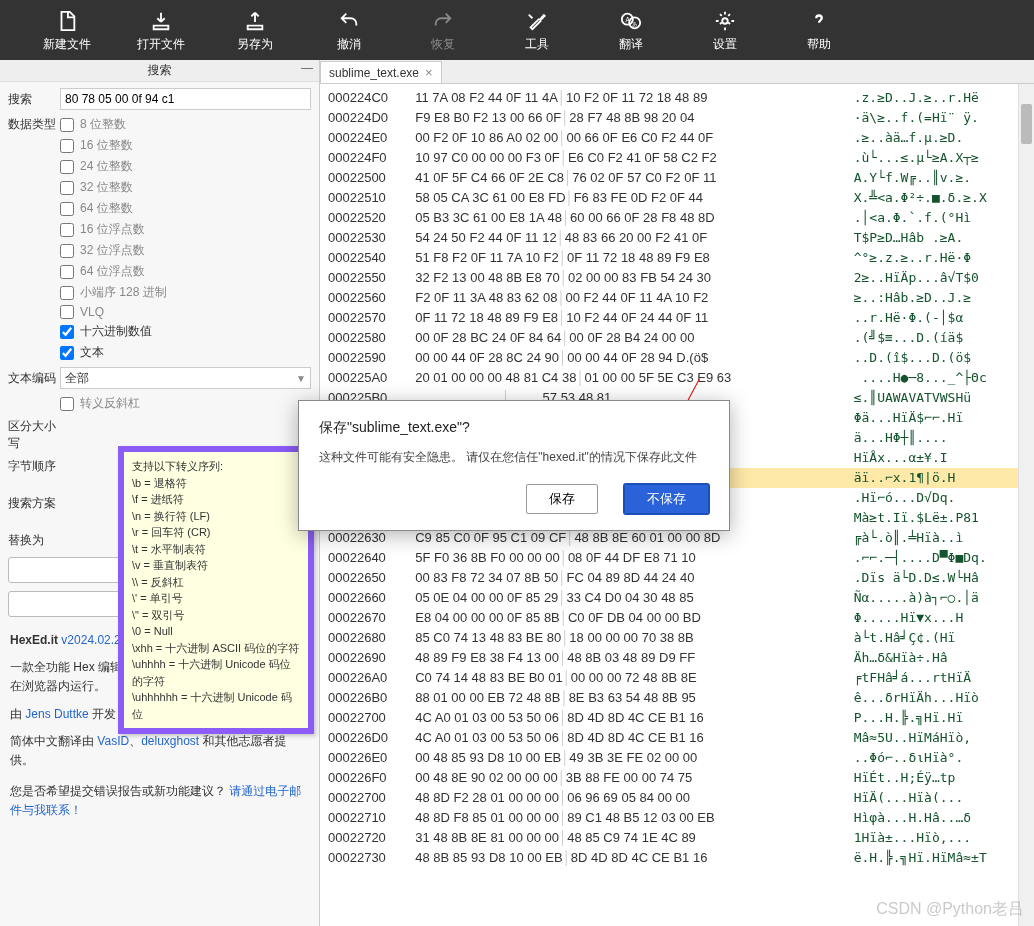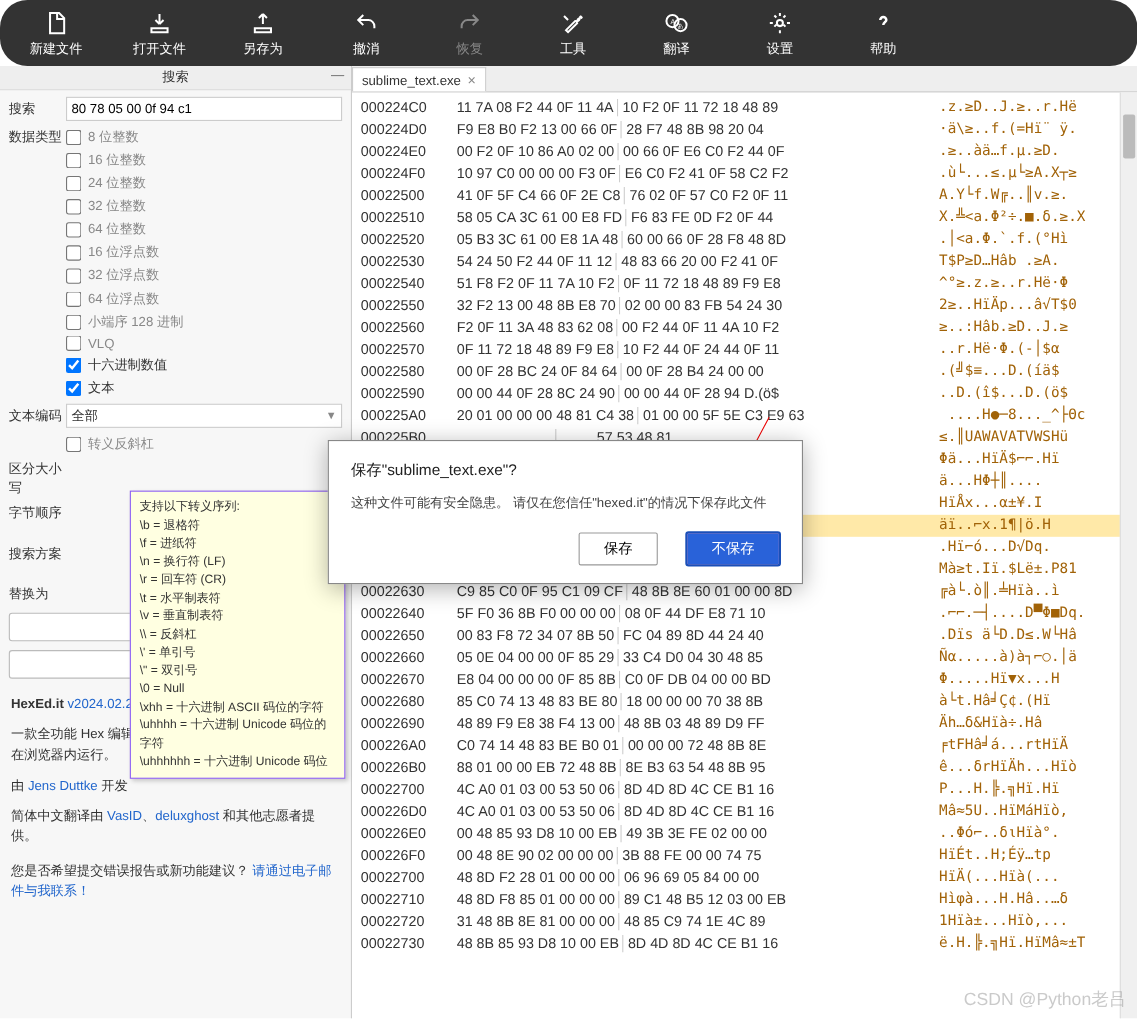--- a/index.html
+++ b/index.html
@@ -1,17 +1,17 @@
 <!DOCTYPE html>
 <html><head>
 <meta charset="utf-8">
 <style>
 * { box-sizing: border-box; margin: 0; padding: 0; font-family: "Microsoft YaHei", Arial, sans-serif; }
 body { width: 1034px; height: 926px; overflow: hidden; background: #fff; font-size: 12px; color: #333; position: relative; }
-.toolbar { background: #333; height: 60px; display: flex; align-items: center; padding: 0 4px; border-radius: 25px; }
+.toolbar { background: #333; height: 60px; display: flex; align-items: center; padding: 0 20px; }
 .tool-btn { display: flex; flex-direction: column; align-items: center; justify-content: center; width: 94px; height: 60px; color: #fff; cursor: pointer; }
 .tool-btn.disabled { color: #888; }
 .tool-btn .ico { font-size: 20px; height: 26px; display: flex; align-items: center; }
 .tool-btn .lbl { font-size: 12px; margin-top: 2px; }
 .main { display: flex; height: calc(100% - 60px); border-radius: 31px; }
 .sidebar { width: 320px; border-right: 1px solid #ccc; background: #f7f7f7; display: flex; flex-direction: column; }
 .side-header { background: #eee; height: 22px; display: flex; align-items: center; justify-content: center; border-bottom: 1px solid #ddd; position: relative; }
 .side-header .min { position: absolute; right: 6px; top: 1px; color: #666; cursor: pointer; }
 .side-body { padding: 6px 8px; font-size: 12px; overflow: visible; position: relative; }
 .form-row { display: flex; align-items: center; margin-bottom: 6px; }
@@ -21,31 +21,31 @@
 .checkbox-list { display: flex; flex-direction: column; gap: 4px; }
 .cb { display: flex; align-items: center; gap: 6px; color: #888; }
 .cb input { width: 14px; height: 14px; cursor: pointer; }
 .cb.active { color: #333; }
 .select-box { width: 100%; height: 22px; border: 1px solid #ccc; background: #fff; display: flex; align-items: center; padding: 0 4px; justify-content: space-between; cursor: pointer; }
 .select-box .arrow { font-size: 10px; color: #888; }
 .btn-row { display: flex; gap: 6px; margin-top: 8px; }
 .side-btn { flex: 1; height: 26px; border: 1px solid #bbb; background: #fff; cursor: pointer; font-size: 12px; border-radius: 3px; }
 .footer-info { padding: 8px 10px; font-size: 12px; line-height: 1.6; color: #333; }
 .footer-info a { color: #2266cc; text-decoration: none; cursor: pointer; }
-.tooltip-box { position: absolute; left: 118px; top: 364px; width: 196px; background: #ffffe1; border: 1px solid #8b5cf6; padding: 6px 8px; font-size: 11px; line-height: 1.5; color: #333; box-shadow: 2px 2px 4px rgba(0,0,0,0.2); z-index: 5; }
+.tooltip-box { position: absolute; left: 118px; top: 364px; width: 196px; background: #ffffe1; border: 6px solid #8b5cf6; padding: 6px 8px; font-size: 11px; line-height: 1.5; color: #333; box-shadow: 2px 2px 4px rgba(0,0,0,0.2); z-index: 5; }
 .content { flex: 1; display: flex; flex-direction: column; background: #fff; overflow: hidden; }
 .tabs { height: 24px; background: #eee; display: flex; align-items: flex-end; border-bottom: 1px solid #ccc; }
 .tab { height: 22px; background: #fff; border: 1px solid #ccc; border-bottom: none; padding: 0 8px; display: flex; align-items: center; gap: 6px; font-size: 12px; cursor: pointer; }
 .tab .close { color: #888; cursor: pointer; font-size: 13px; }
 .hex-view { flex: 1; overflow: hidden; font-family: Consolas, monospace; font-size: 13px; line-height: 20px; white-space: pre; padding: 4px 0 0 8px; position: relative; }
 .hex-row { display: flex; height: 20px; }
 .hex-addr { width: 80px; color: #333; }
 .hex-bytes { width: 430px; color: #333; letter-spacing: 0; }
 .hex-bytes .sep { color: #ccc; }
-.hex-ascii { flex: 1; color: #a16207; }
+.hex-ascii { flex: 1; color: #14532d; }
 .hex-row.hl { background: #ffe9a8; }
 .hex-ascii { font-family: Consolas, monospace; }
 .red-box { position: absolute; border: 1px solid #e00; pointer-events: none; z-index: 10; }
 .red-line { position: absolute; background: #e00; height: 1px; z-index: 10; transform-origin: left center; }
 .dialog-overlay { position: absolute; left: 298px; top: 400px; width: 432px; background: #fff; border: 1px solid #888; box-shadow: 0 4px 20px rgba(0,0,0,0.3); z-index: 20; padding: 18px 20px 16px 20px; }
 .dialog-title { font-size: 14px; margin-bottom: 12px; color: #222; }
 .dialog-msg { font-size: 12px; color: #444; margin-bottom: 18px; }
 .dialog-btns { display: flex; justify-content: flex-end; gap: 26px; }
 .dlg-btn { height: 30px; padding: 0 22px; border: 1px solid #999; background: #fff; cursor: pointer; font-size: 13px; border-radius: 2px; }
 .dlg-btn.primary { background: #2962d9; color: #fff; border: 1px solid #f9a8d4; outline: 2px solid #1a4fb8; outline-offset: -1px; }

